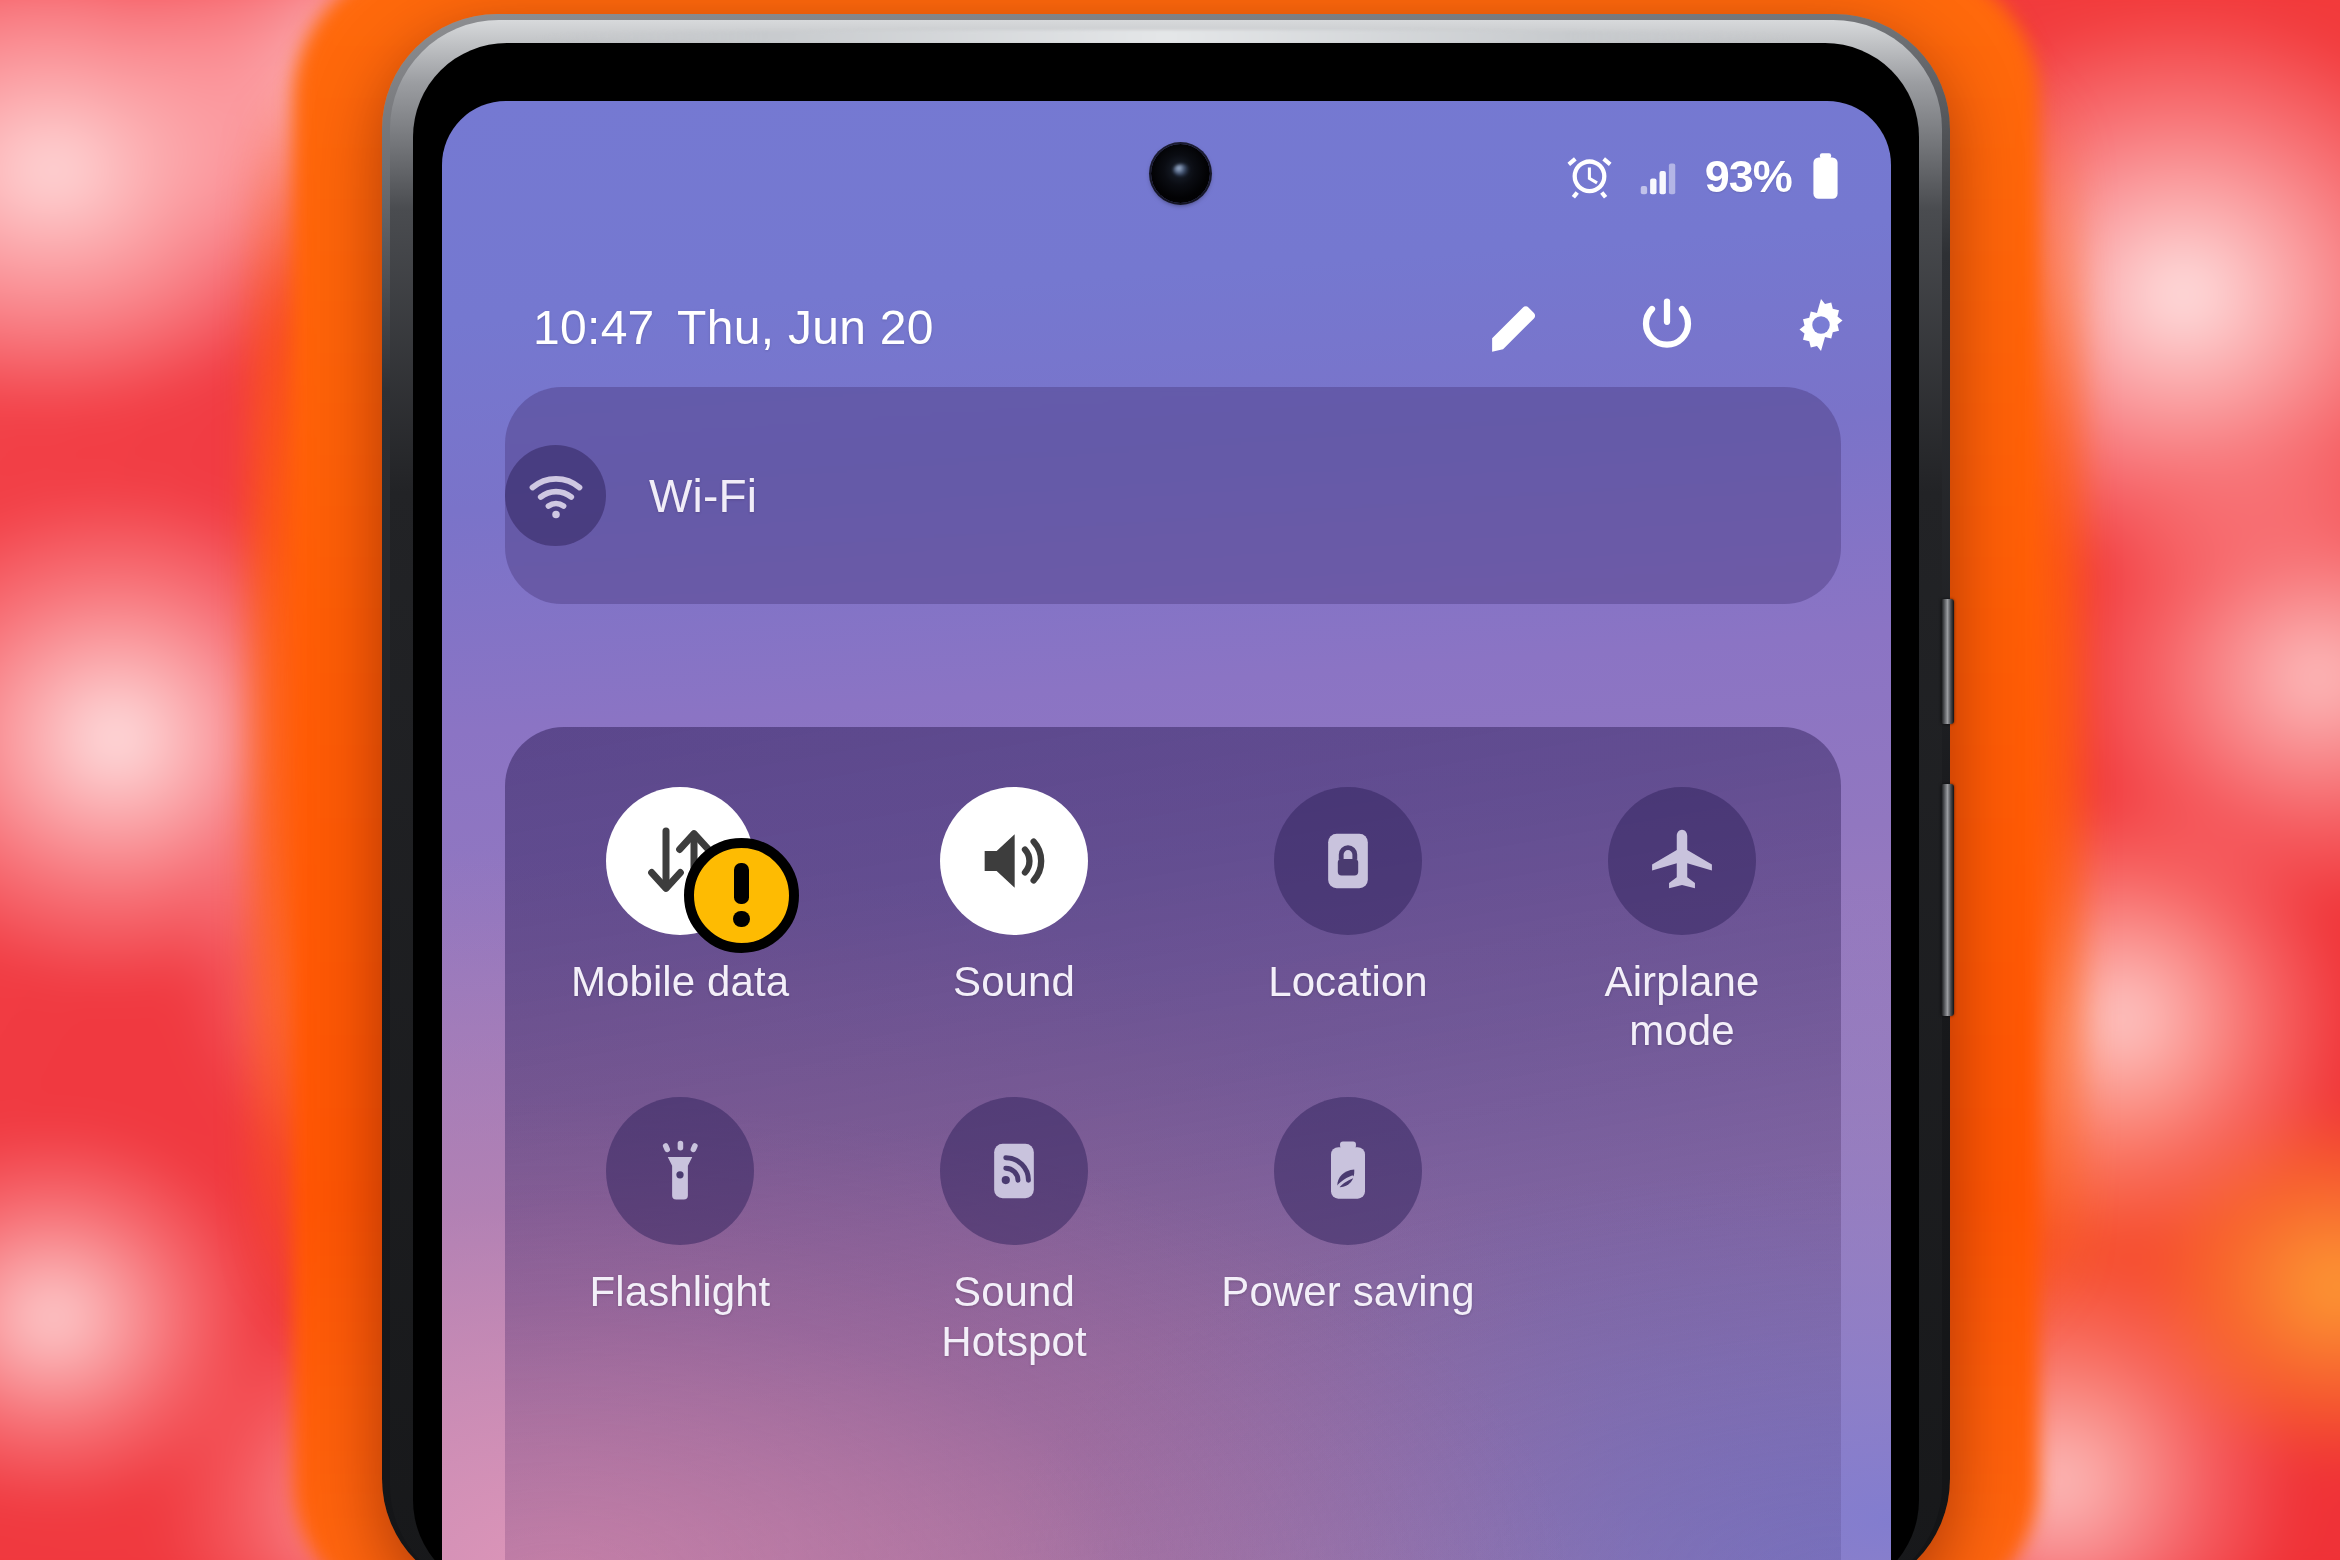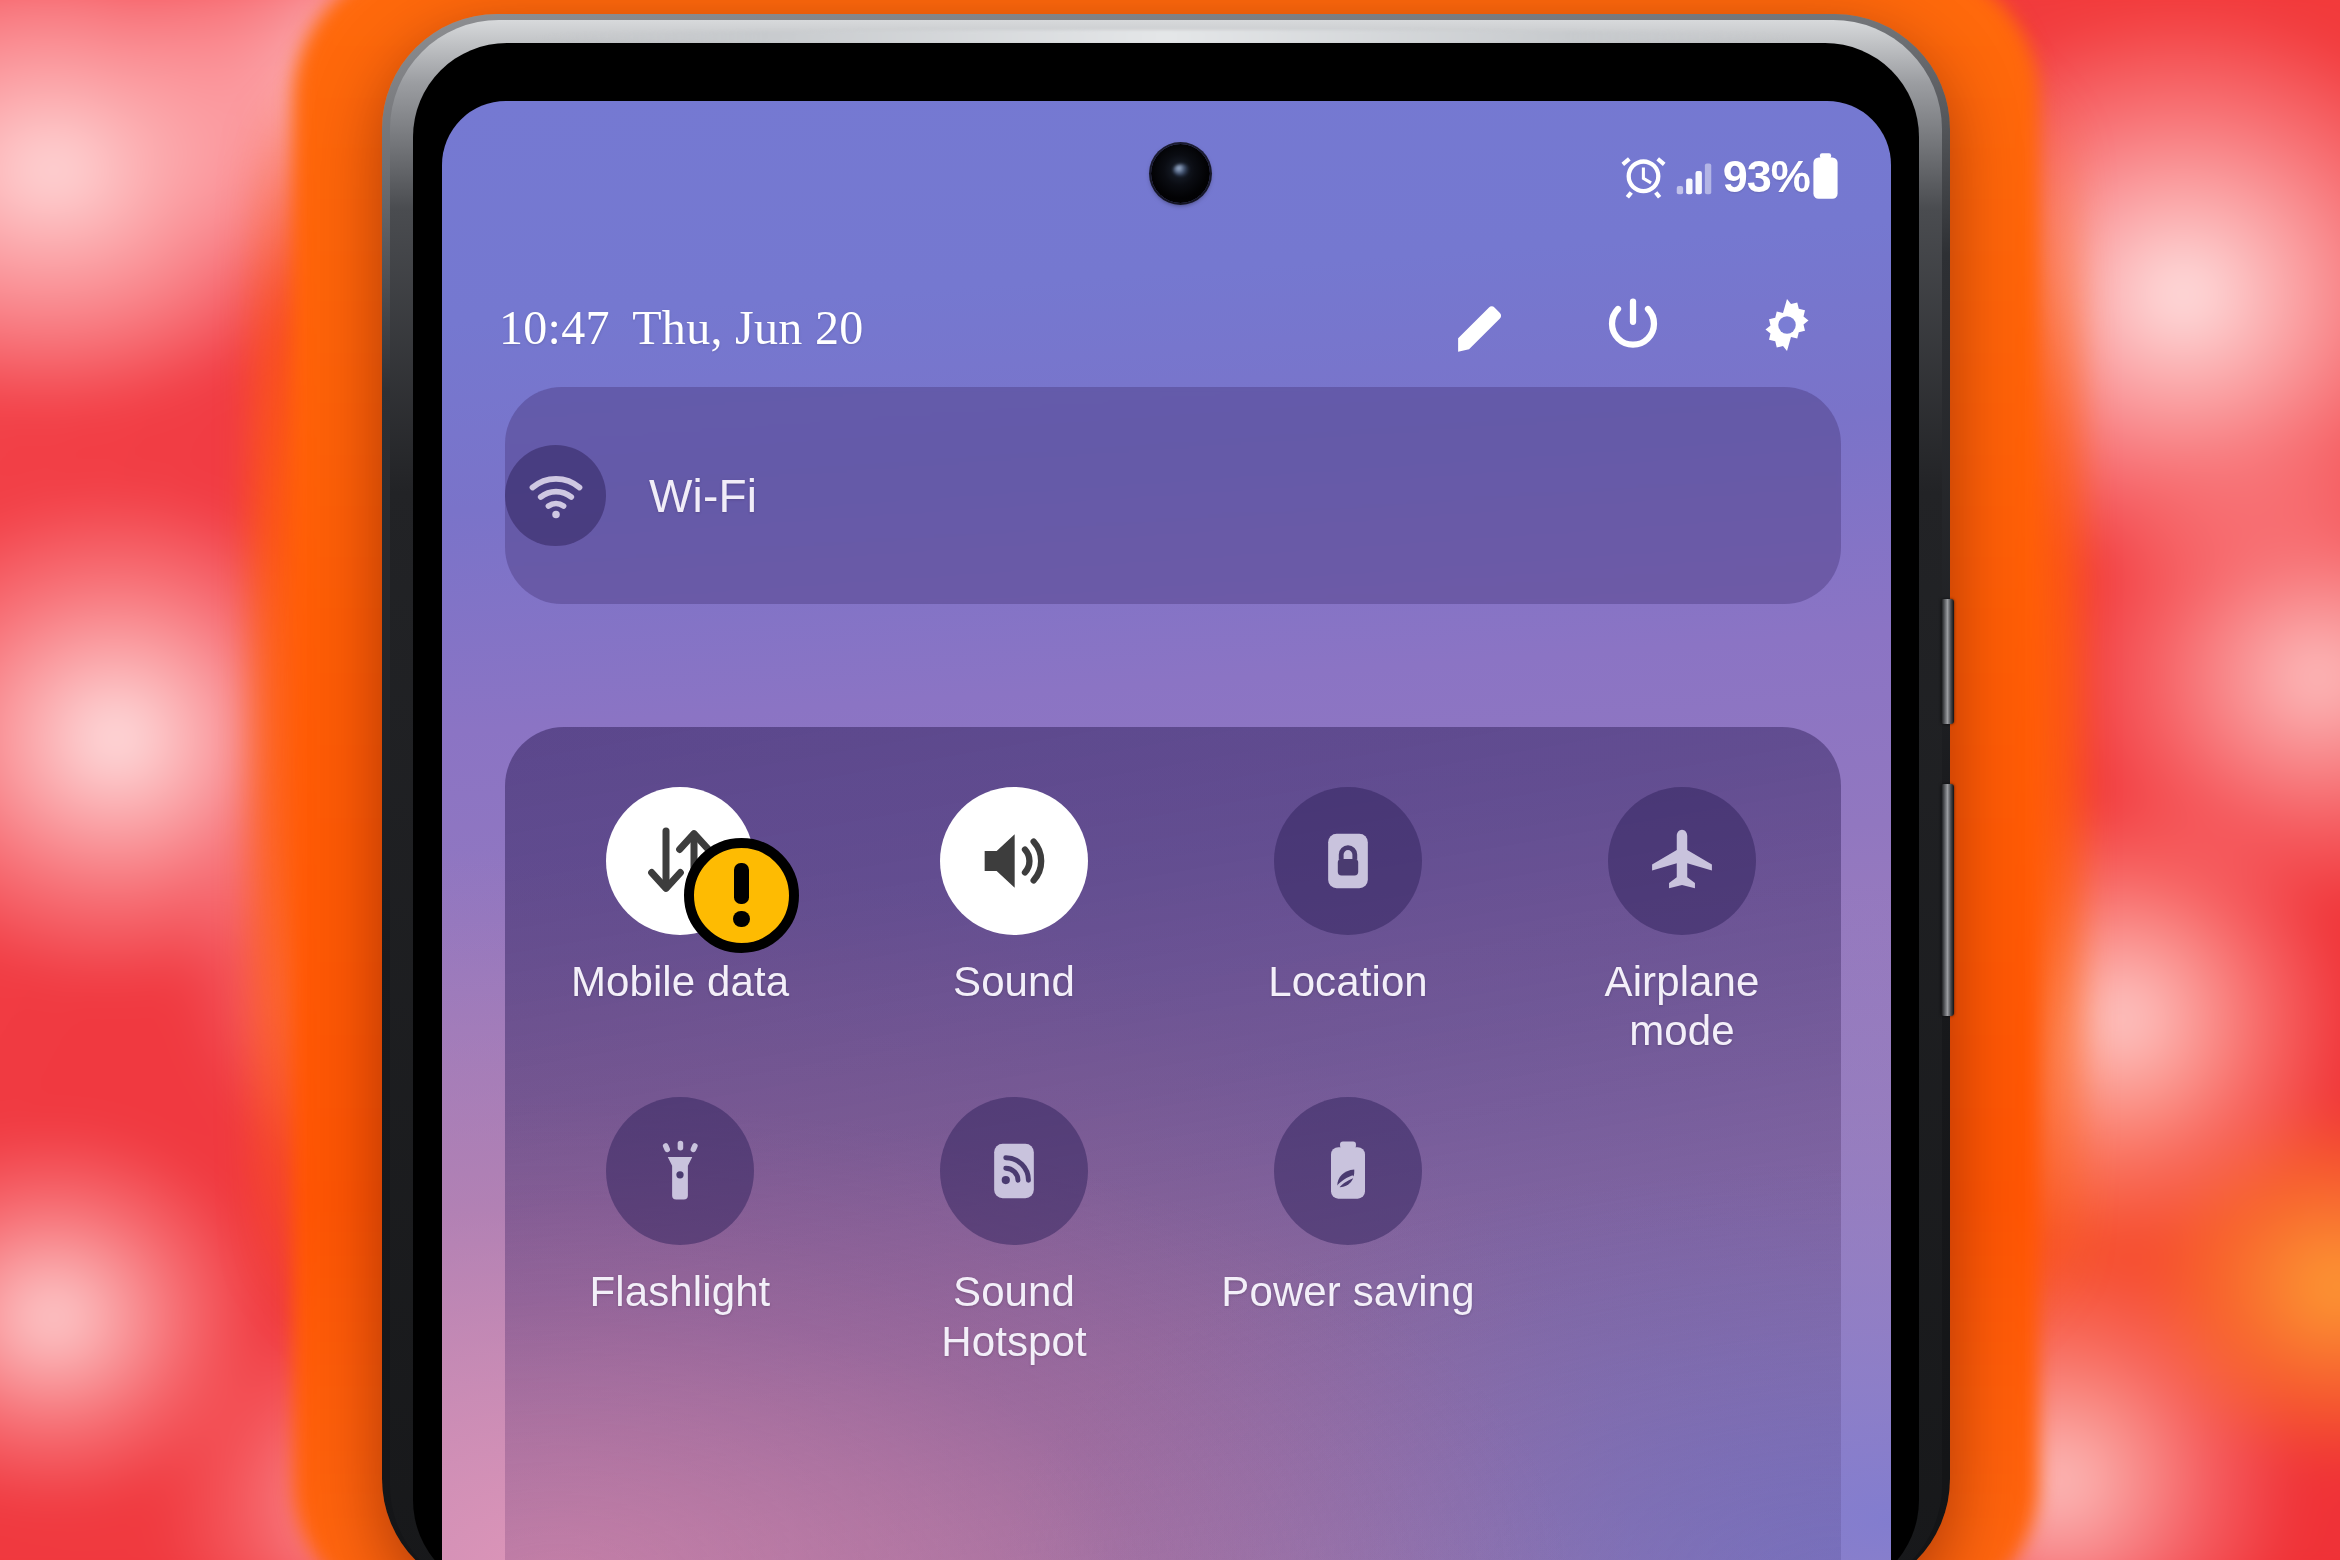--- a/index.html
+++ b/index.html
@@ -96,32 +96,32 @@
     content:""; position:absolute; left:21.5px; top:19.5px; width:17.6px; height:12.7px;
     border-radius:50%;
     background:radial-gradient(circle at 35% 35%, rgba(185,205,235,.9) 0%, rgba(90,115,160,.5) 45%, rgba(20,30,50,0) 78%);
     filter:blur(1.4px);
   }
 
   
   .statusbar {
     position:absolute; left:442px; top:146px; width:1449px; height:60px;
     display:flex; align-items:center; justify-content:flex-end;
-    padding-right:49px; gap:5px; z-index:10;
+    padding-right:49px; gap:23px; z-index:10;
   }
   .sb-icon { display:flex; align-items:center; }
   .battery-pct {
     color:#fff; font-size:45px; font-weight:700; letter-spacing:-1px;
     line-height:1; text-shadow:0 1px 2px rgba(0,0,0,.12);
   }
 
   
   .header {
-    position:absolute; left:432px; top:281px; width:1449px; height:92px;
-    display:flex; align-items:center; z-index:10;font-family:Liberation Serif, serif;
+    position:absolute; left:466px; top:281px; width:1449px; height:92px;
+    display:flex; align-items:center; z-index:10;
   }
   .clock {
     margin-left:67px; color:#fff; font-size:48px; font-weight:400;
     letter-spacing:0.3px; white-space:nowrap;
     text-shadow:0 1px 2.9px rgba(0,0,0,.13);
     display:flex; gap:22.4px;
   }
   .hdr-actions {
     margin-left:auto; margin-right:64px; display:flex; align-items:center; gap:94px;
   }

